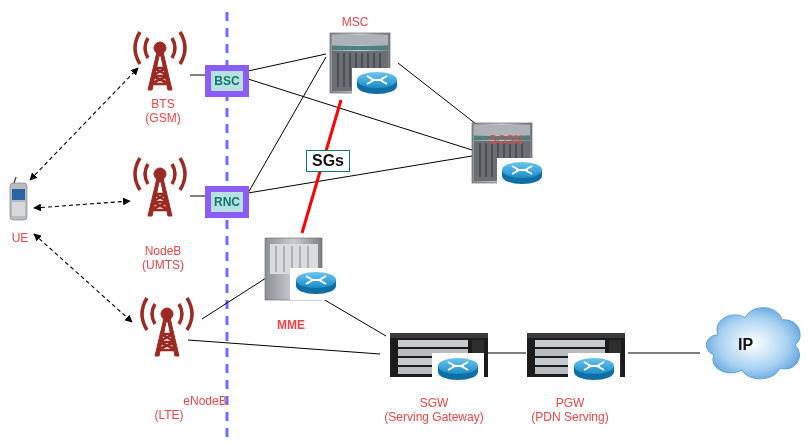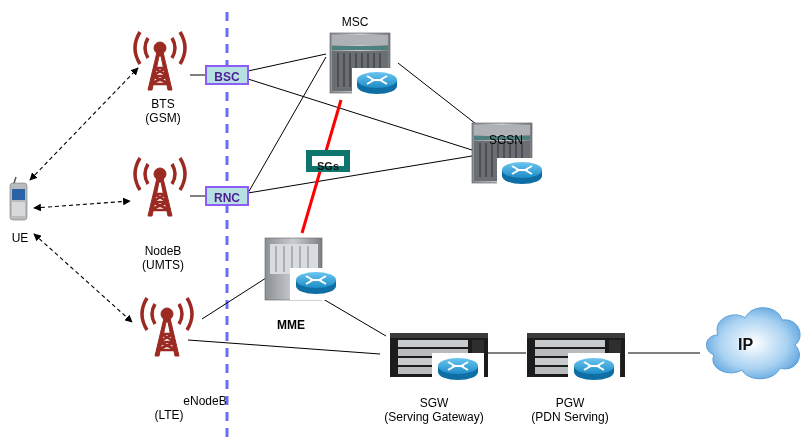--- a/index.html
+++ b/index.html
@@ -1,25 +1,25 @@
 <!DOCTYPE html>
 <html><head>
 <meta charset="utf-8">
 <style>
   html, body { margin:0; padding:0; background:#ffffff; }
   body { width:809px; height:445px; position:relative; overflow:hidden;
          font-family:"Liberation Sans", sans-serif; }
   #stage { position:absolute; left:0; top:0; width:809px; height:445px; }
-  .lbl { position:absolute; font-size:12px; color:#000000; text-align:center;
+  .lbl { position:absolute; font-size:12px; color:#ef4444; text-align:center;
          line-height:14px; white-space:nowrap; transform:translateX(-50%); }
-  .box { position:absolute; background:#b6e0e2; border:2px solid #8b5cf6;
-         font-size:12px; font-weight:bold; color:#4c1d95; text-align:center;
-         height:20px; line-height:20px; box-sizing:border-box; }
-  .sgs { position:absolute; background:#fff; border:6px solid #0f766e;
-         font-size:11px; font-weight:bold; color:#111; text-align:center;
+  .box { position:absolute; background:#b6e0e2; border:6px solid #8b5cf6;
+         font-size:12px; font-weight:bold; color:#0f766e; text-align:center;
+         height:32px; line-height:20px; box-sizing:border-box; }
+  .sgs { position:absolute; background:#fff; border:1px solid #0f766e;
+         font-size:16px; font-weight:bold; color:#111; text-align:center;
          height:22px; line-height:20px; box-sizing:border-box; }
 </style>
 </head>
 <body>
 
 <svg id="stage" width="809" height="445" viewBox="0 0 809 445" xmlns="http://www.w3.org/2000/svg">
   <defs>
     <marker id="arr" viewBox="0 0 10 10" refX="9" refY="5" markerWidth="7" markerHeight="7" orient="auto-start-reverse">
       <path d="M0,0 L10,5 L0,10 z" fill="#000"></path>
     </marker>

